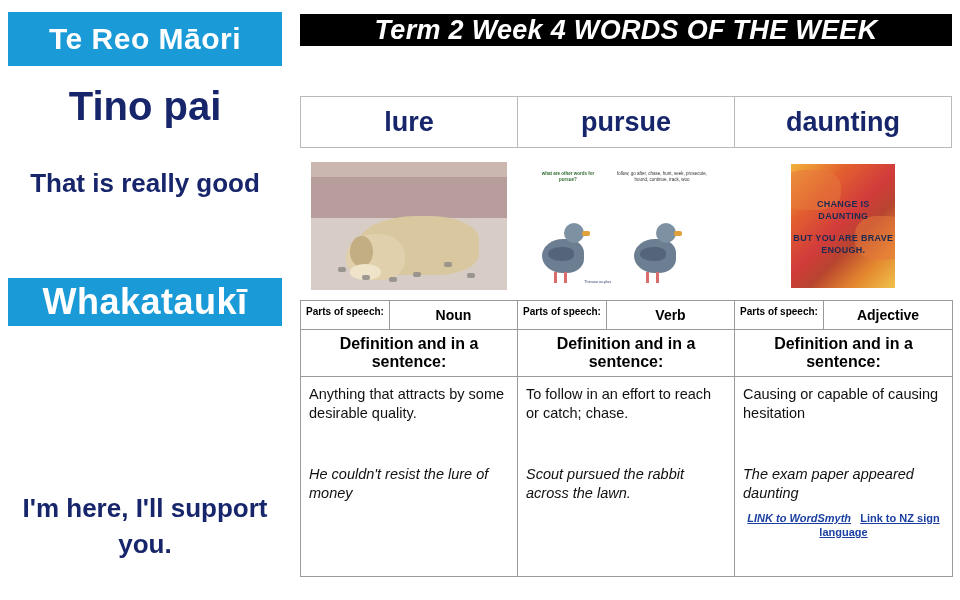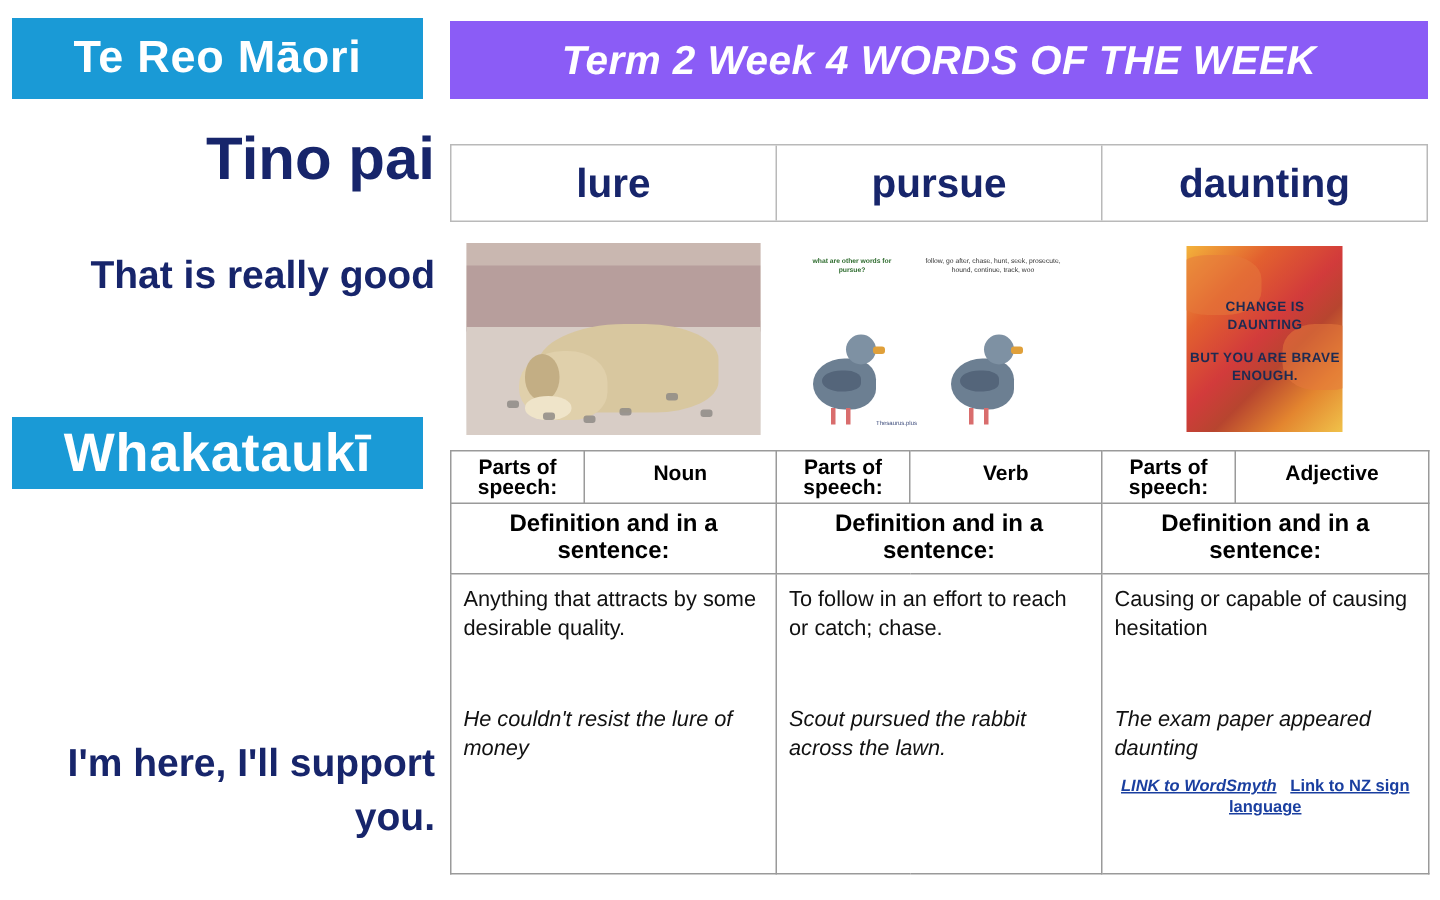--- a/index.html
+++ b/index.html
@@ -48,21 +48,21 @@
     position: absolute;
     left: 8px;
     top: 278px;
     width: 274px;
     height: 48px;
     line-height: 48px;
     font-size: 36px;
   }
   .maori-phrase {
     position: absolute;
-    text-align: right;
+    text-align: center;
     color: #17256b;
     font-weight: bold;
     width: 290px;
     left: 0;
   }
   .phrase-1 {
     top: 84px;
     font-size: 40px;
   }
   .trans-1 {
@@ -87,22 +87,22 @@
     left: 296px;
     top: 0;
     width: 664px;
     height: 600px;
   }
   .title-bar {
     position: absolute;
     left: 4px;
     top: 14px;
     width: 652px;
-    height: 52px;
-    background: #8b5cf6;
+    height: 32px;
+    background: #000000;
     color: #ffffff;
     font-size: 27px;
     font-weight: bold;
     font-style: italic;
     display: flex;
     align-items: center;
     justify-content: center;
     letter-spacing: 0.3px;
   }
 
@@ -302,21 +302,21 @@
     width: 652px;
     border-collapse: collapse;
     table-layout: fixed;
   }
   .def-table td {
     border: 1px solid #9a9a9a;
     vertical-align: top;
     box-sizing: border-box;
   }
   .pos-label {
-    font-size: 14px;
+    font-size: 10px;
     font-weight: bold;
     text-align: center;
     padding: 4px 2px;
     line-height: 13px;
   }
   .pos-value {
     font-size: 14px;
     font-weight: bold;
     text-align: center;
     padding: 6px 2px;

